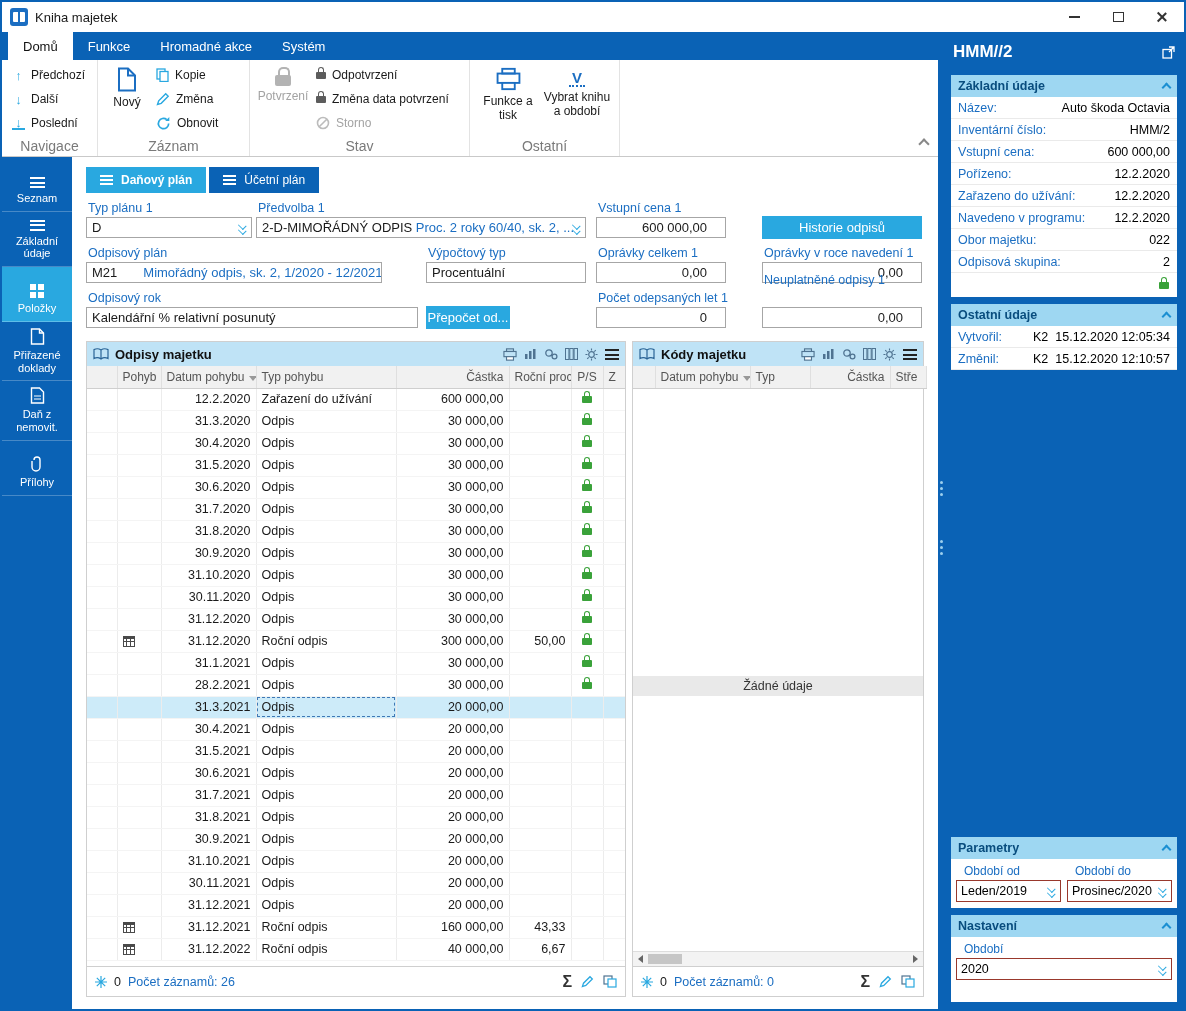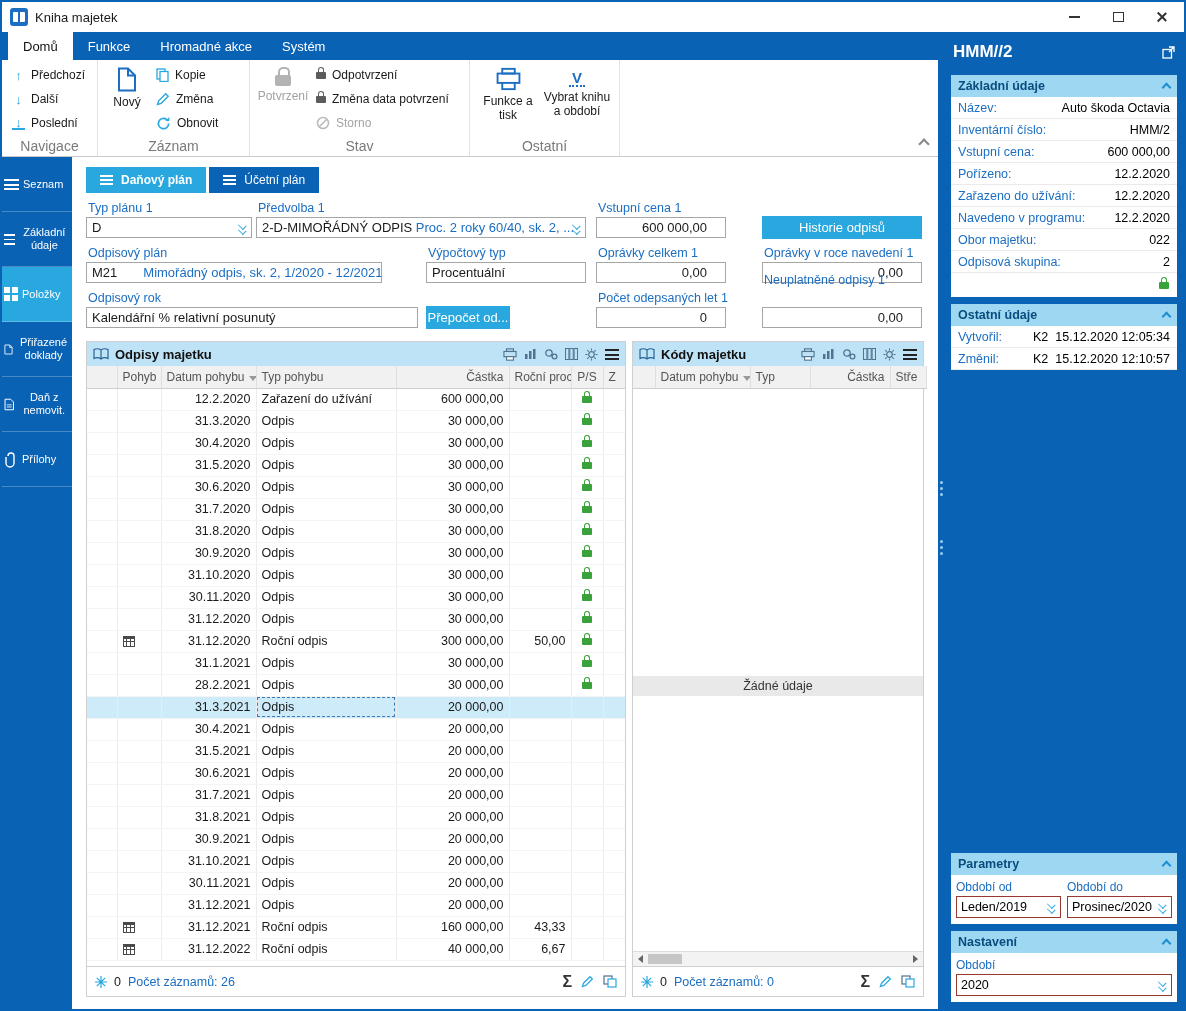--- a/index.html
+++ b/index.html
@@ -44,21 +44,21 @@
   .i-lock::before{content:"";position:absolute;left:1.8px;top:-5px;width:4.6px;height:5px;border:1.6px solid currentColor;border-bottom:none;border-radius:3px 3px 0 0}
   .i-lock-b{position:relative;display:inline-block;width:16px;height:11px;background:currentColor;border-radius:2px;margin-top:8px}
   .i-lock-b::before{content:"";position:absolute;left:3px;top:-8px;width:8px;height:8px;border:2px solid currentColor;border-bottom:none;border-radius:5px 5px 0 0}
   .lk-green{color:#3AA23A}.lk-gray{color:#B3B3B3}.lk-dark{color:#5c5c5c}
   .v-ico{color:#1B6EC2;font-weight:bold;font-size:15px;border-bottom:2px dotted #1B6EC2;line-height:15px;padding:0 3px;margin-top:3px}
   .ribbon-collapse{position:absolute;right:10px;bottom:8px;width:8px;height:8px;border-top:2px solid #888;border-right:2px solid #888;transform:rotate(-45deg)}
 
   
   .main{flex:1;display:flex;min-height:0}
   .sidebar{width:70px;flex:0 0 70px;background:#0A62B5;display:flex;flex-direction:column}
-  .side-item{min-height:55px;color:#fff;display:flex;align-items:center;justify-content:flex-start;gap:4px;font-size:11px;text-align:center;padding:6px 2px;border-bottom:1px solid rgba(255,255,255,.25);line-height:1.15}
+  .side-item{min-height:55px;color:#fff;display:flex;flex-direction:column;align-items:center;justify-content:flex-end;gap:4px;font-size:11px;text-align:center;padding:6px 2px;border-bottom:1px solid rgba(255,255,255,.25);line-height:1.15}
   .side-item.active{background:#29A8E0}
   .si-bars{width:15px;height:11px;background:linear-gradient(to bottom,#fff 0 2px,transparent 2px 4.5px,#fff 4.5px 6.5px,transparent 6.5px 9px,#fff 9px 11px)}
   .si-grid{width:14px;height:14px;background:
     linear-gradient(to right,#fff 0 6px,transparent 6px 8px,#fff 8px 14px);
     -webkit-mask:linear-gradient(to bottom,#000 0 6px,transparent 6px 8px,#000 8px 14px);
             mask:linear-gradient(to bottom,#000 0 6px,transparent 6px 8px,#000 8px 14px)}
 
   
   .content{flex:1;background:#fff;padding:10px 14px 12px;display:flex;flex-direction:column;min-width:0}
   .plan-tabs{display:flex;gap:3px;flex:0 0 26px}
@@ -127,24 +127,24 @@
   .chev{width:7px;height:7px;border-top:2px solid #1B8FD2;border-right:2px solid #1B8FD2;transform:rotate(-45deg);margin-top:3px}
   .rp-body{background:#fff}
   .rp-row{height:22px;display:flex;justify-content:space-between;align-items:center;padding:0 7px;border-bottom:1px solid #EAEAEA;font-size:12.5px;background:#fff}
   .rp-lbl{color:#1B6EC2;white-space:nowrap}
   .rp-val{color:#000;white-space:nowrap}
   .rp-vgroup{display:flex;gap:7px}
   .rp-lockrow{height:24px;display:flex;justify-content:flex-end;align-items:center;padding:0 8px;background:#fff}
   .rp-spacer{flex:1}
   .param-body{display:flex;gap:6px;padding:3px 5px 6px}
   .param-col{flex:1;min-width:0}
-  .rp-lbl.sm{display:block;font-size:12px;margin:2px 0 2px;color:#1B6EC2}
+  .rp-lbl.sm{display:block;font-size:12px;margin:2px 8px 2px;color:#1B6EC2}
   .rp-combo{height:22px;border:1px solid #99382C;background:#fff;position:relative;display:flex;align-items:center;padding:0 16px 0 4px;font-size:12.5px;color:#000;white-space:nowrap;overflow:hidden}
   .rp-combo .dd{top:5px}
-  .nast-body{padding:3px 5px 6px}
+  .nast-body{padding:3px 5px 22px}
 </style>
 </head>
 <body>
 
 <div class="window">
 
   <div class="titlebar">
     <span class="app-icon"></span>
     <span class="title-text">Kniha majetek</span>
     <span class="win-controls">

